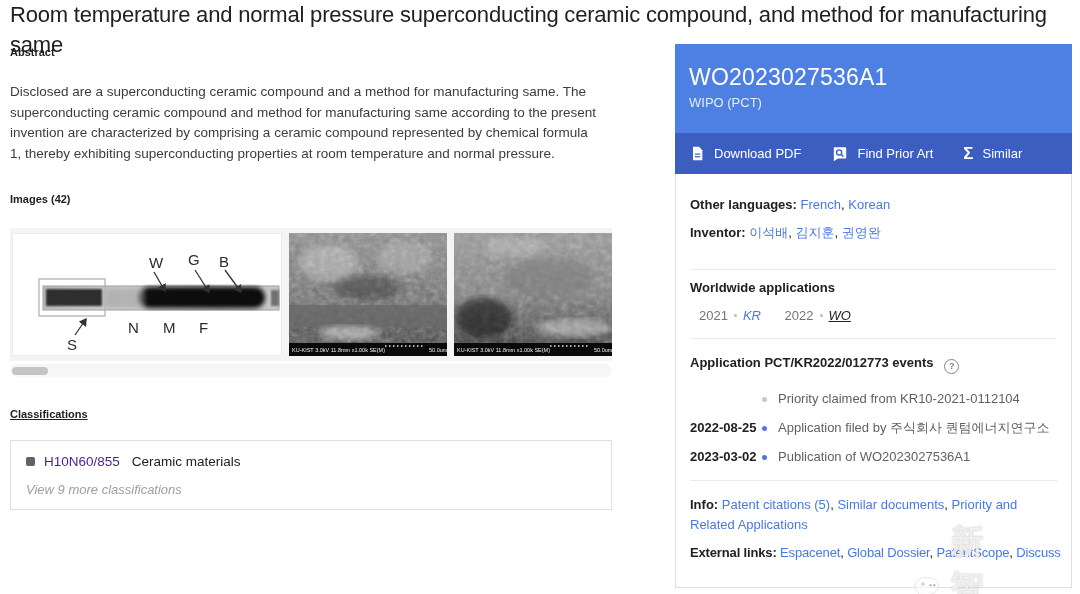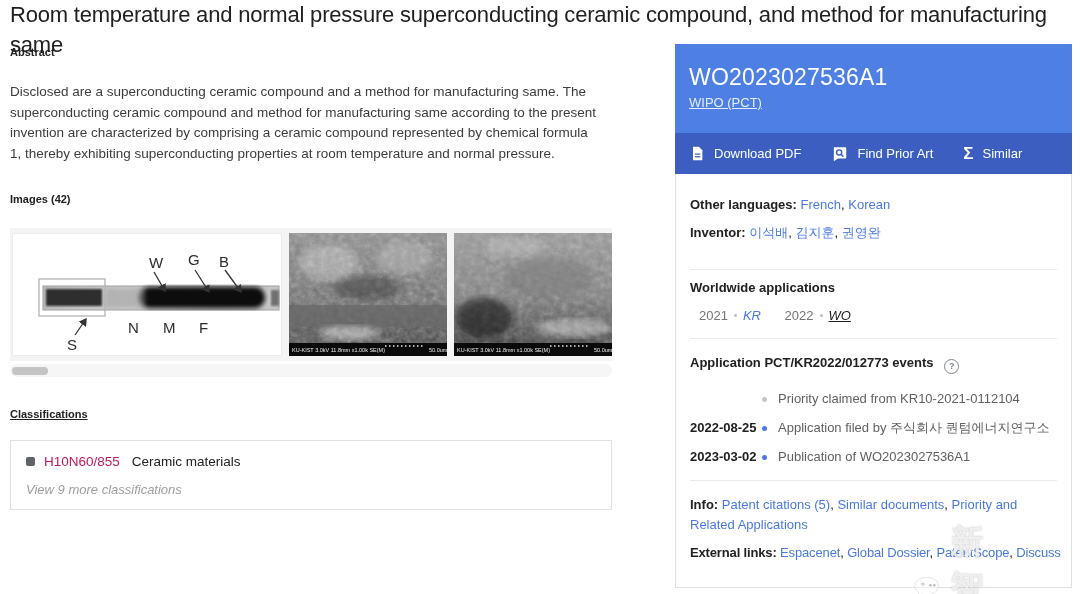--- a/index.html
+++ b/index.html
@@ -23,29 +23,29 @@
   .thumb-diagram{width:270px;background:#fff;border:1px solid #ececec;box-sizing:border-box;}
   .thumb-sem{width:158px;}
   .scrollbar-track{margin-top:3px;width:602px;height:13px;background:#f6f6f6;border-radius:7px;position:relative;}
   .scrollbar-thumb{position:absolute;left:2px;top:3px;width:36px;height:8px;background:#c4c4c4;border-radius:4px;}
 
   .classifications-heading{margin-top:29px;text-decoration:underline;}
   .class-box{margin-top:17px;width:602px;box-sizing:border-box;border:1px solid #e0e0e0;
     background:#fff;padding:13px 15px 12px;}
   .class-row{display:flex;align-items:center;font-size:13.5px;}
   .class-marker{width:9px;height:9px;background:#5f6368;border-radius:2px;margin-right:9px;flex:0 0 auto;}
-  .class-code{color:#be185d;text-decoration:none;margin-right:12px;}
+  .class-code{color:#4c1d95;text-decoration:none;margin-right:12px;}
   .class-label{color:#212121;}
   .view-more{margin-top:13px;font-size:13px;font-style:italic;color:#9e9e9e;cursor:pointer;}
 
   
   .panel{position:absolute;left:675px;top:44px;width:397px;height:544px;}
   .panel-header{background:#4d80e2;height:89px;box-sizing:border-box;padding:20px 14px 0;}
   .pub-number{color:#fff;font-size:23px;line-height:26px;font-weight:400;letter-spacing:0.2px;}
-  .pub-office{color:rgba(255,255,255,0.85);font-size:13px;margin-top:5px;text-decoration:underline;}
+  .pub-office{color:rgba(255,255,255,0.85);font-size:13px;margin-top:5px;}
   .action-bar{background:#3b5ec0;height:41px;display:flex;align-items:center;padding:0 14px;gap:30px;}
   .action-btn{display:flex;align-items:center;gap:9px;background:none;border:none;color:#fff;
     font-size:13px;font-family:inherit;cursor:pointer;padding:0;}
   .action-btn svg{display:block;}
   .sigma-glyph{font-size:17px;font-weight:700;line-height:17px;}
 
   .panel-body{background:#fff;border:1px solid #e0e0e0;border-top:none;box-sizing:border-box;
     height:414px;padding:22px 14px 0;font-size:13px;overflow:hidden;position:relative;}
   .meta-row{line-height:17px;}
   .meta-row + .meta-row{margin-top:11px;}

